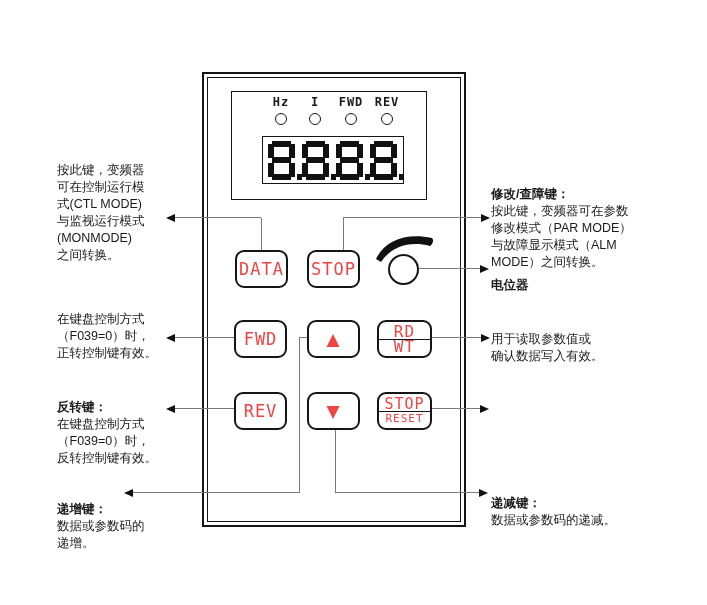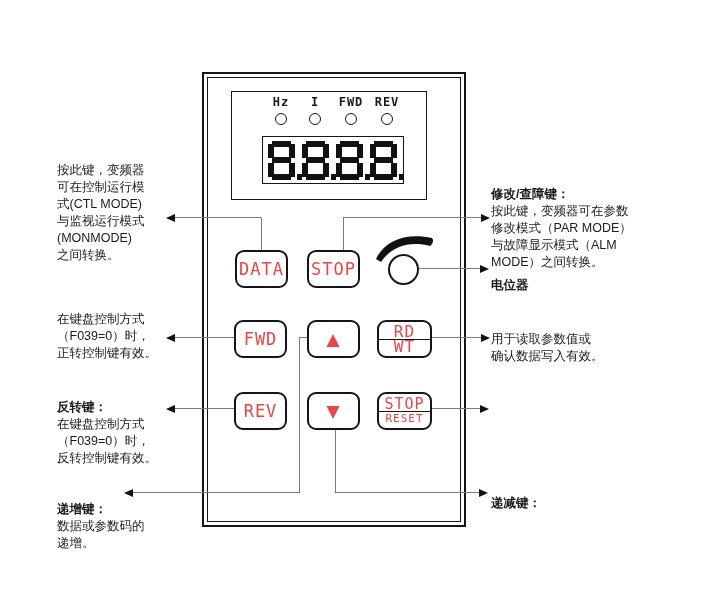--- a/index.html
+++ b/index.html
@@ -209,16 +209,16 @@
 MODE）之间转换。</span>
   </div>
   <div class="note" style="left:491px;top:260px;width:210px;">
     <span class="ttl">电位器</span>
   </div>
   <div class="note" style="left:491px;top:314px;width:210px;">
     <span>用于读取参数值或
 确认数据写入有效。</span>
   </div>
   <div class="note" style="left:491px;top:478px;width:210px;">
-    <span class="ttl">递减键：</span>
+    <span class="ttl">递减键：</span><span>数据或参数码的递减。</span>
   </div>
 
 </div>
 
 </body></html>

